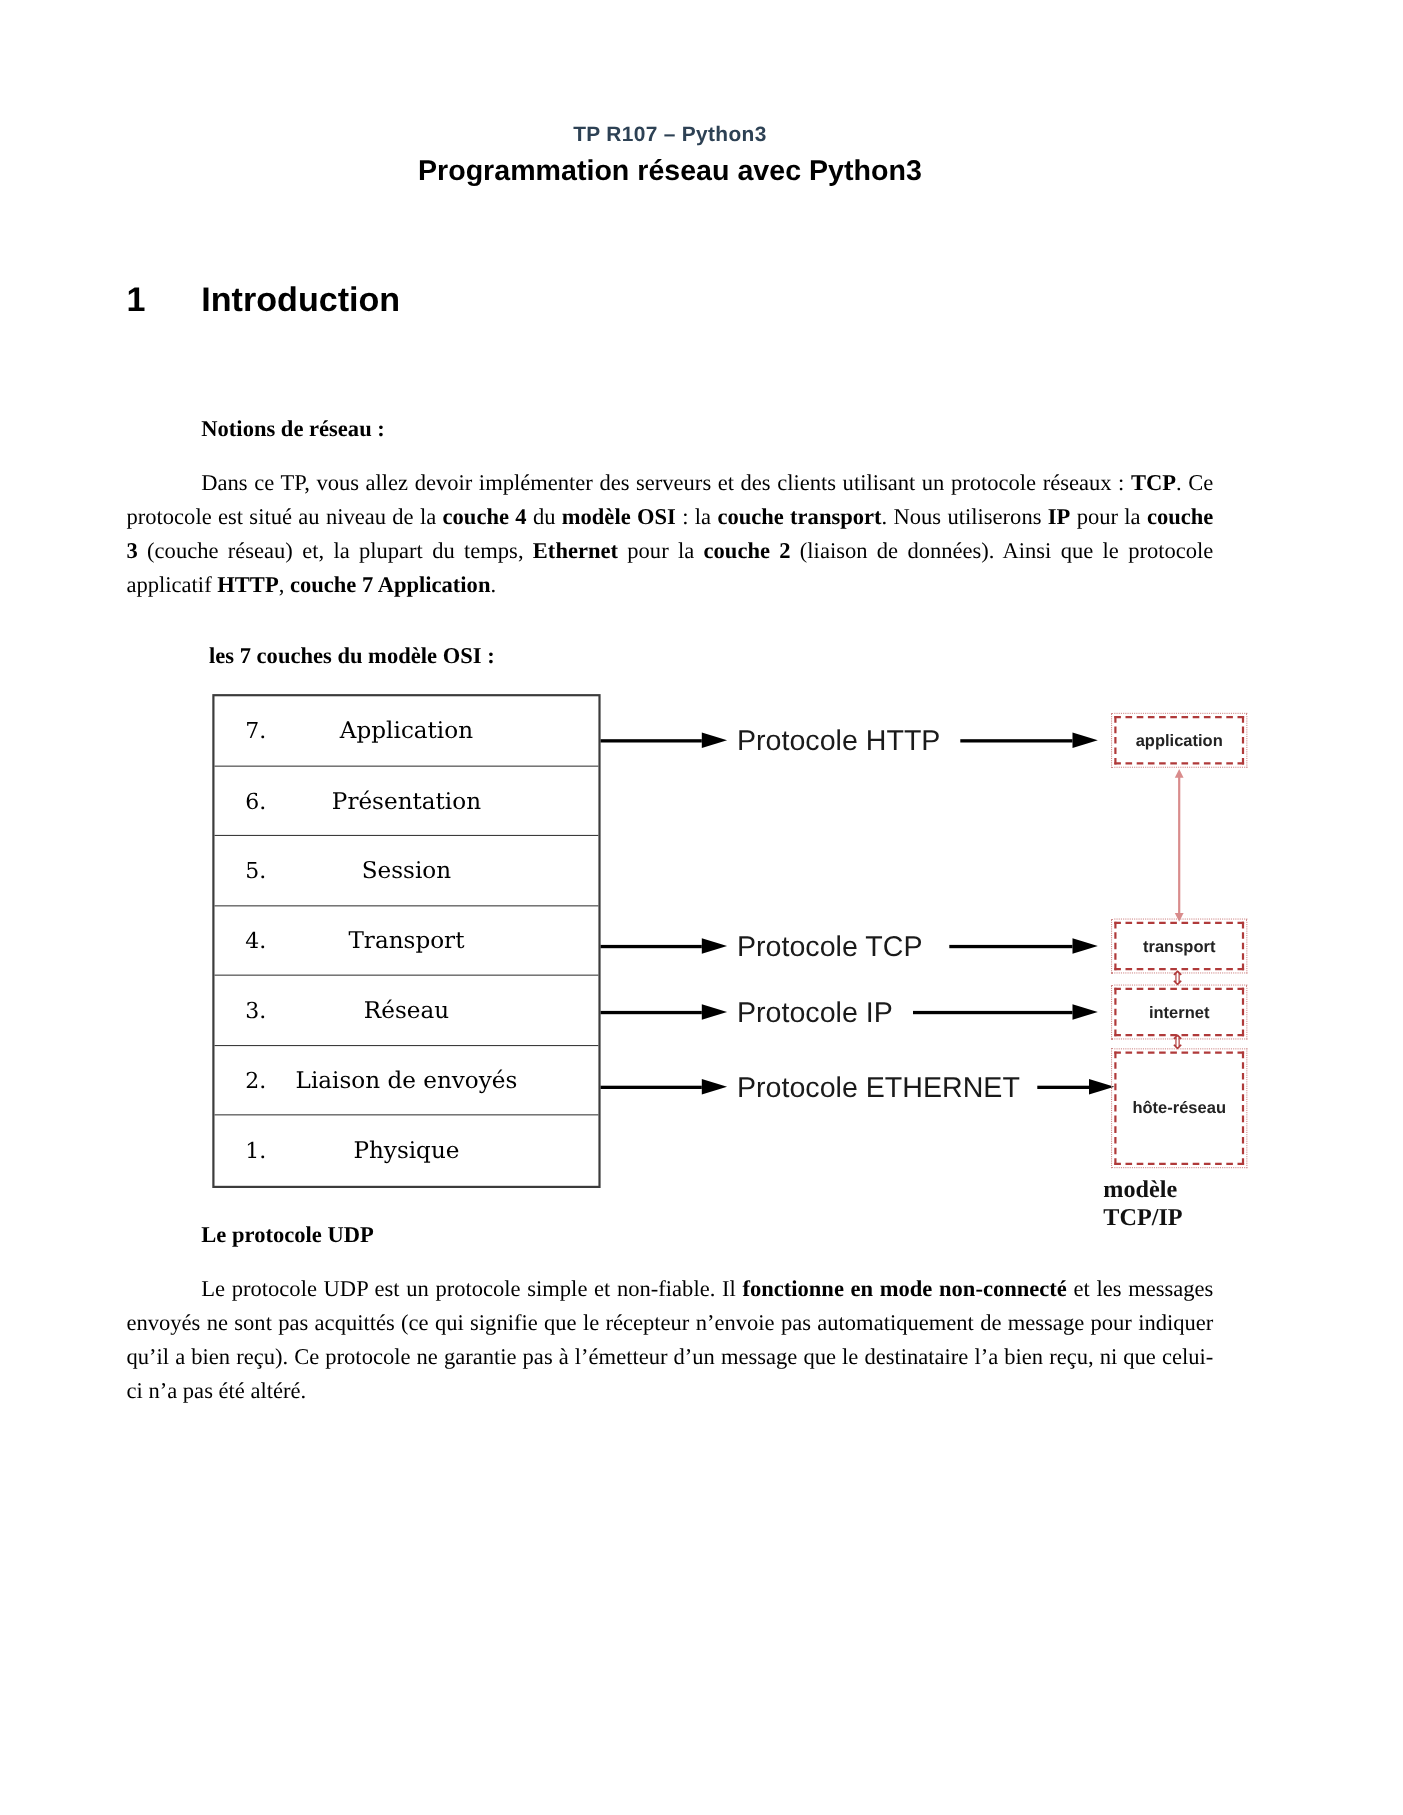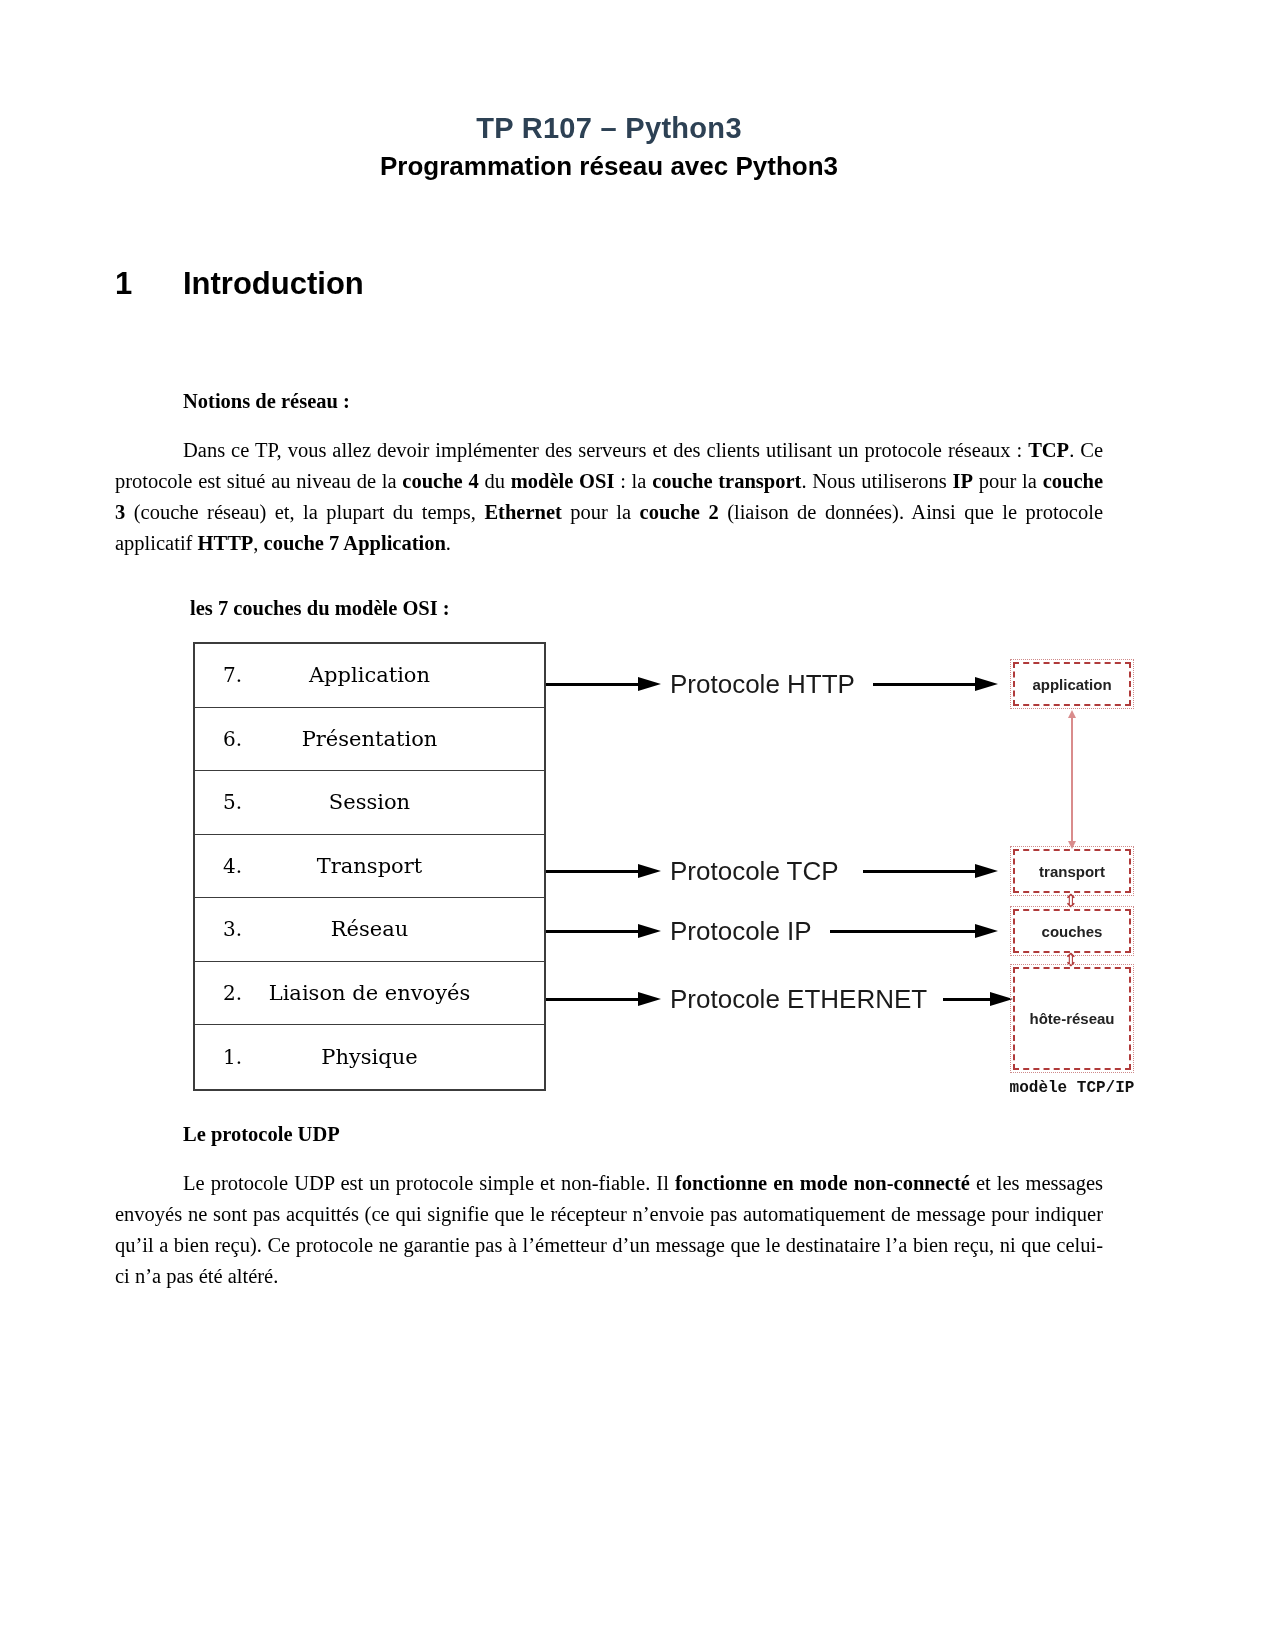--- a/index.html
+++ b/index.html
@@ -10,21 +10,21 @@
     color: #000;
     position: relative;
     overflow: hidden;
   }
   .page { position: relative; width: 1275px; height: 1650px; background: #fff; }
   .content { padding: 112px 172px 0 115px; }
 
   
   .doc-title {
     font-family: "Liberation Sans", sans-serif;
-    font-weight: bold; font-size: 29px; text-align: center;
+    font-weight: bold; font-size: 19px; text-align: center;
     color: #2d4154; letter-spacing: .3px;
   }
   .doc-subtitle {
     font-family: "Liberation Sans", sans-serif;
     font-weight: bold; font-size: 26px; text-align: center;
     color: #000; margin-top: 6px;
   }
 
   
   .section-heading {
@@ -98,23 +98,23 @@
     border-left: 4.5px solid transparent; border-right: 4.5px solid transparent;
     border-top: 8px solid #d98c8c;
   }
   .dbl-arrow {
     position: absolute; color: #b03a3a;
     font-family: "DejaVu Sans", sans-serif;
     font-size: 18px; line-height: 1;
   }
   .tcpip-caption {
     position: absolute;
-    font-family: Liberation Mono, monospace;
-    font-weight: bold; font-size: 16px; color: #111;
-    text-align: center;
+    font-family: Liberation Serif, serif;
+    font-weight: bold; font-size: 22px; color: #111;
+    text-align: left;
   }
 </style>
 </head>
 <body>
 
 <div class="page">
   <div class="content">
 
     <div class="doc-title">TP R107 – Python3</div>
     <div class="doc-subtitle">Programmation réseau avec Python3</div>
@@ -181,21 +181,21 @@
       <div class="ahead" style="left:860px; top:222px;"></div>
       <div class="tbox" style="left:898px; top:207px; height:44px;">transport</div>
 
       <div class="dbl-arrow" style="left:948px; top:250px;">⇕</div>
 
       <div class="aline" style="left:431px; top:288px; width:92px;"></div>
       <div class="ahead" style="left:523px; top:282px;"></div>
       <div class="proto" style="left:555px; top:272px;">Protocole IP</div>
       <div class="aline" style="left:715px; top:288px; width:145px;"></div>
       <div class="ahead" style="left:860px; top:282px;"></div>
-      <div class="tbox" style="left:898px; top:267px; height:44px;">couches</div>
+      <div class="tbox" style="left:898px; top:267px; height:44px;">internet</div>
 
       <div class="dbl-arrow" style="left:948px; top:309px;">⇕</div>
 
       <div class="aline" style="left:431px; top:356px; width:92px;"></div>
       <div class="ahead" style="left:523px; top:350px;"></div>
       <div class="proto" style="left:555px; top:340px;">Protocole ETHERNET</div>
       <div class="aline" style="left:828px; top:356px; width:47px;"></div>
       <div class="ahead" style="left:875px; top:350px;"></div>
       <div class="tbox" style="left:898px; top:325px; height:103px;">hôte-réseau</div>
 

